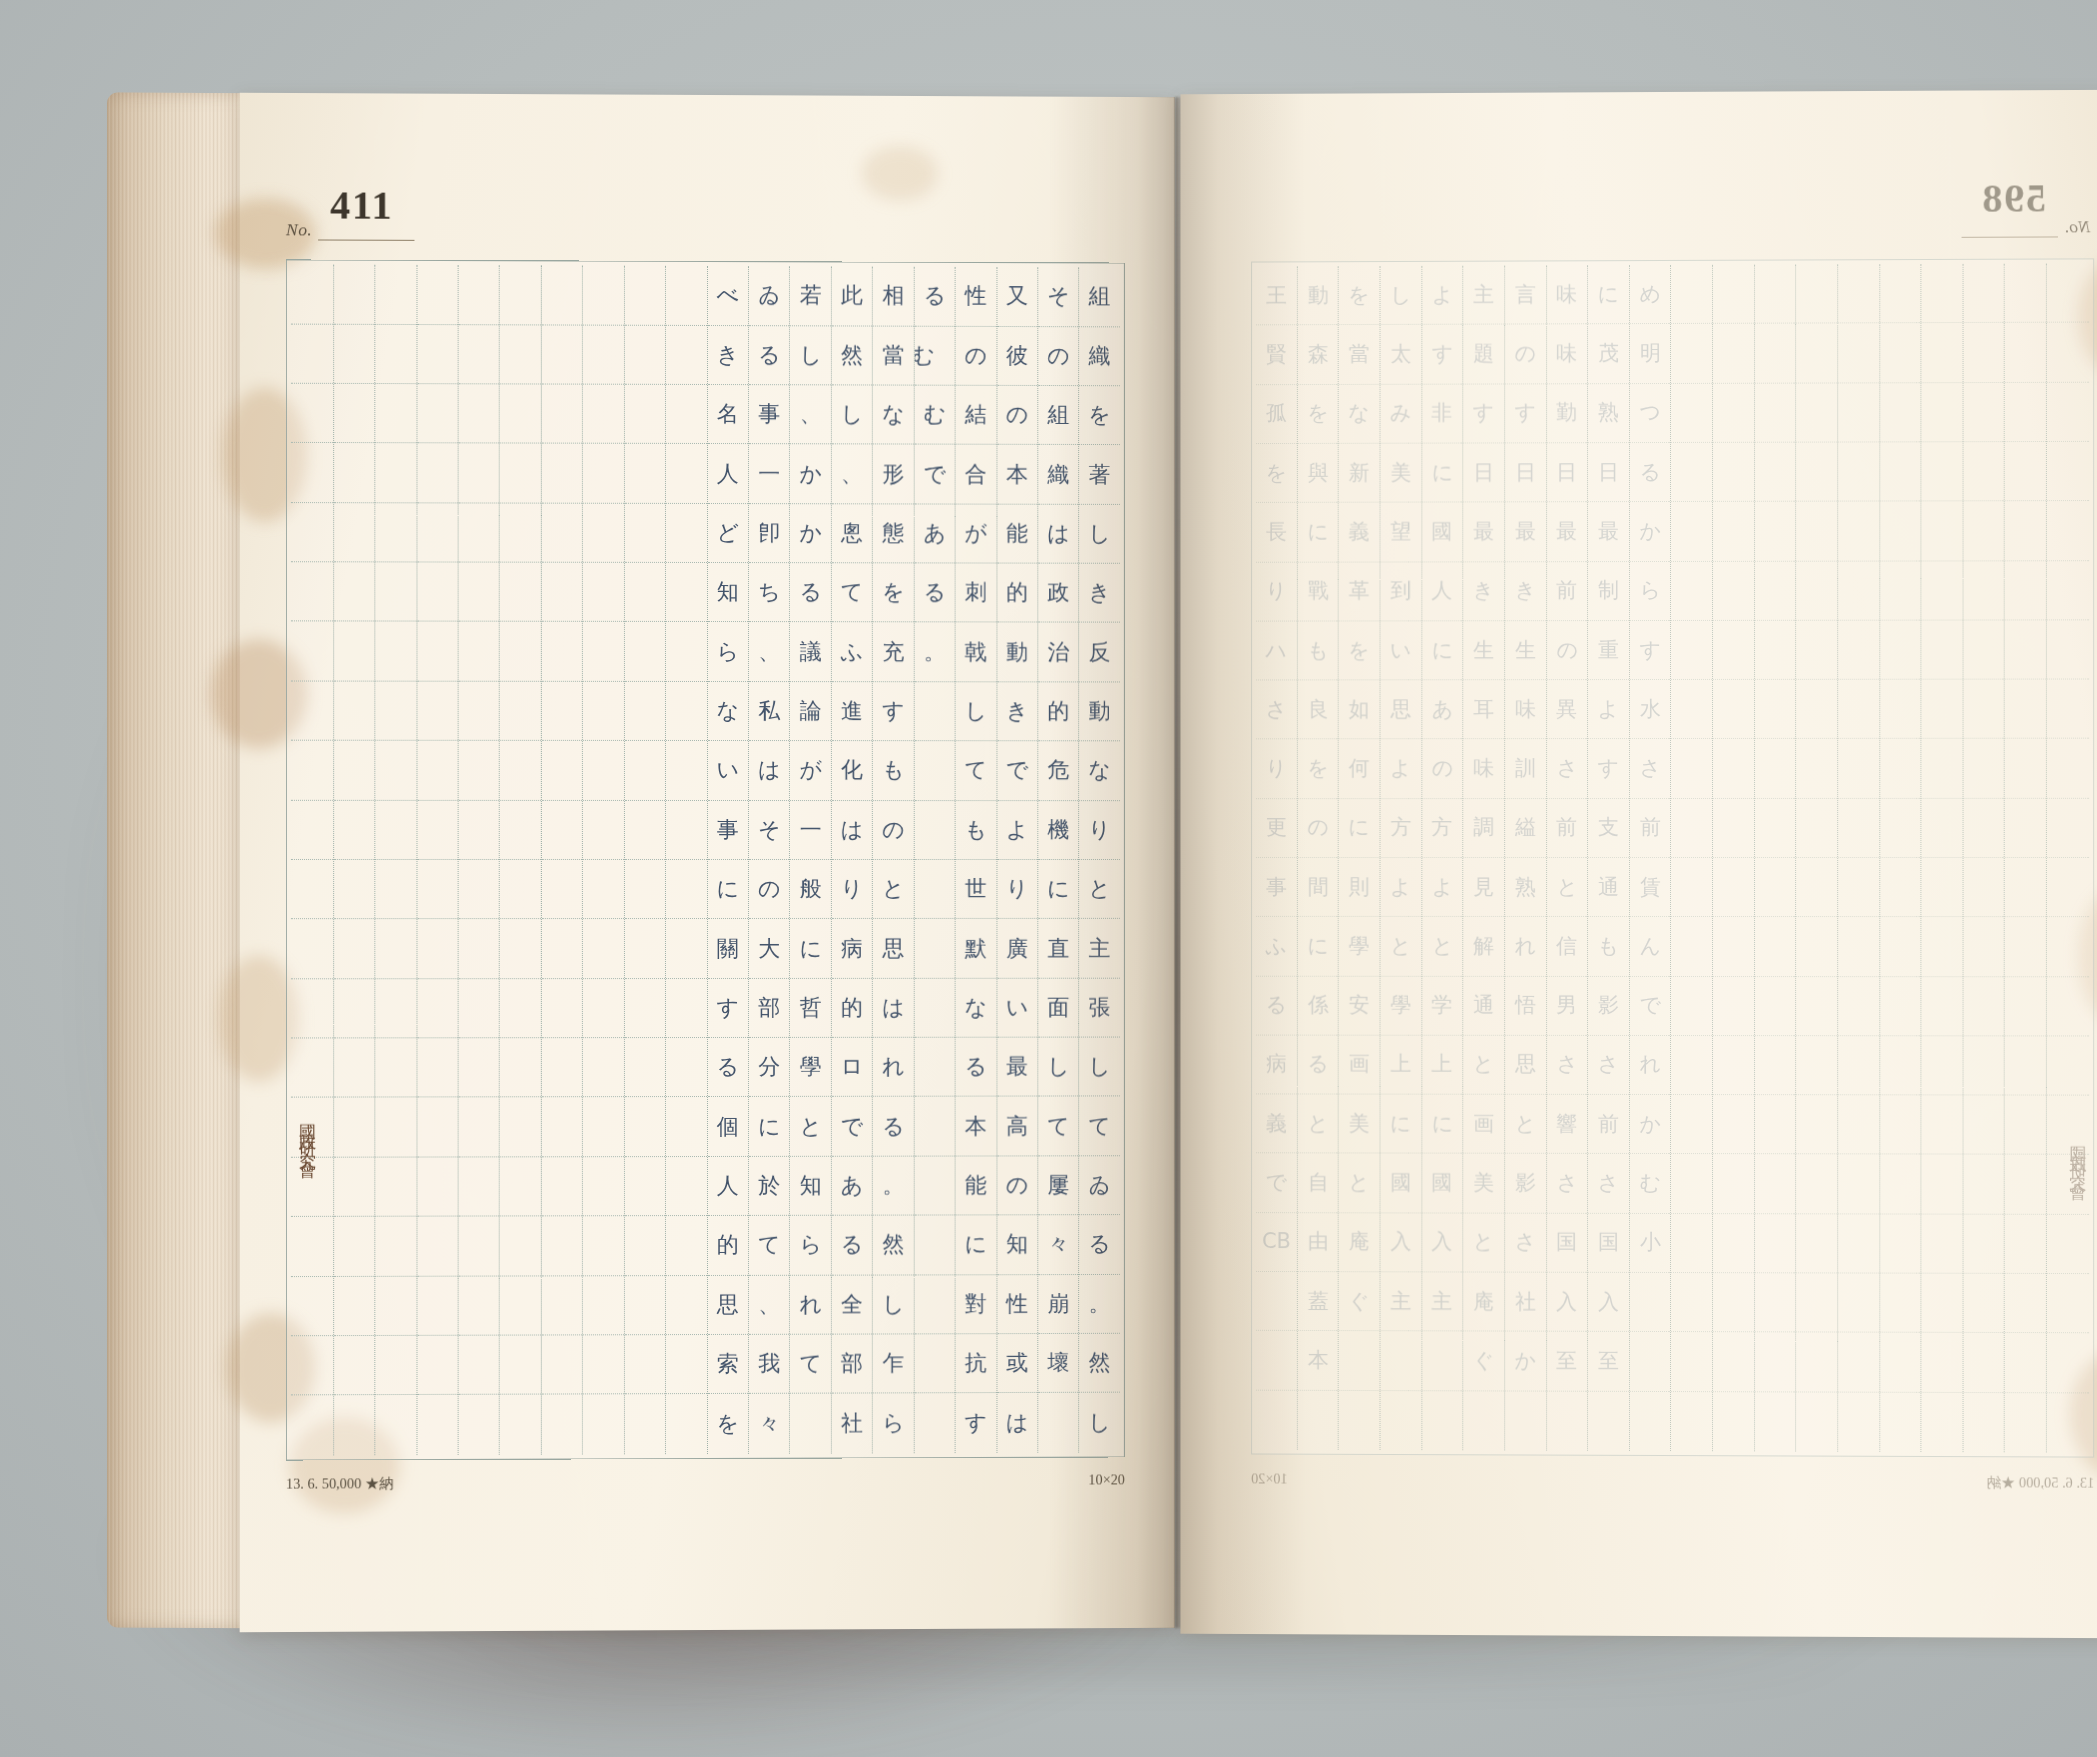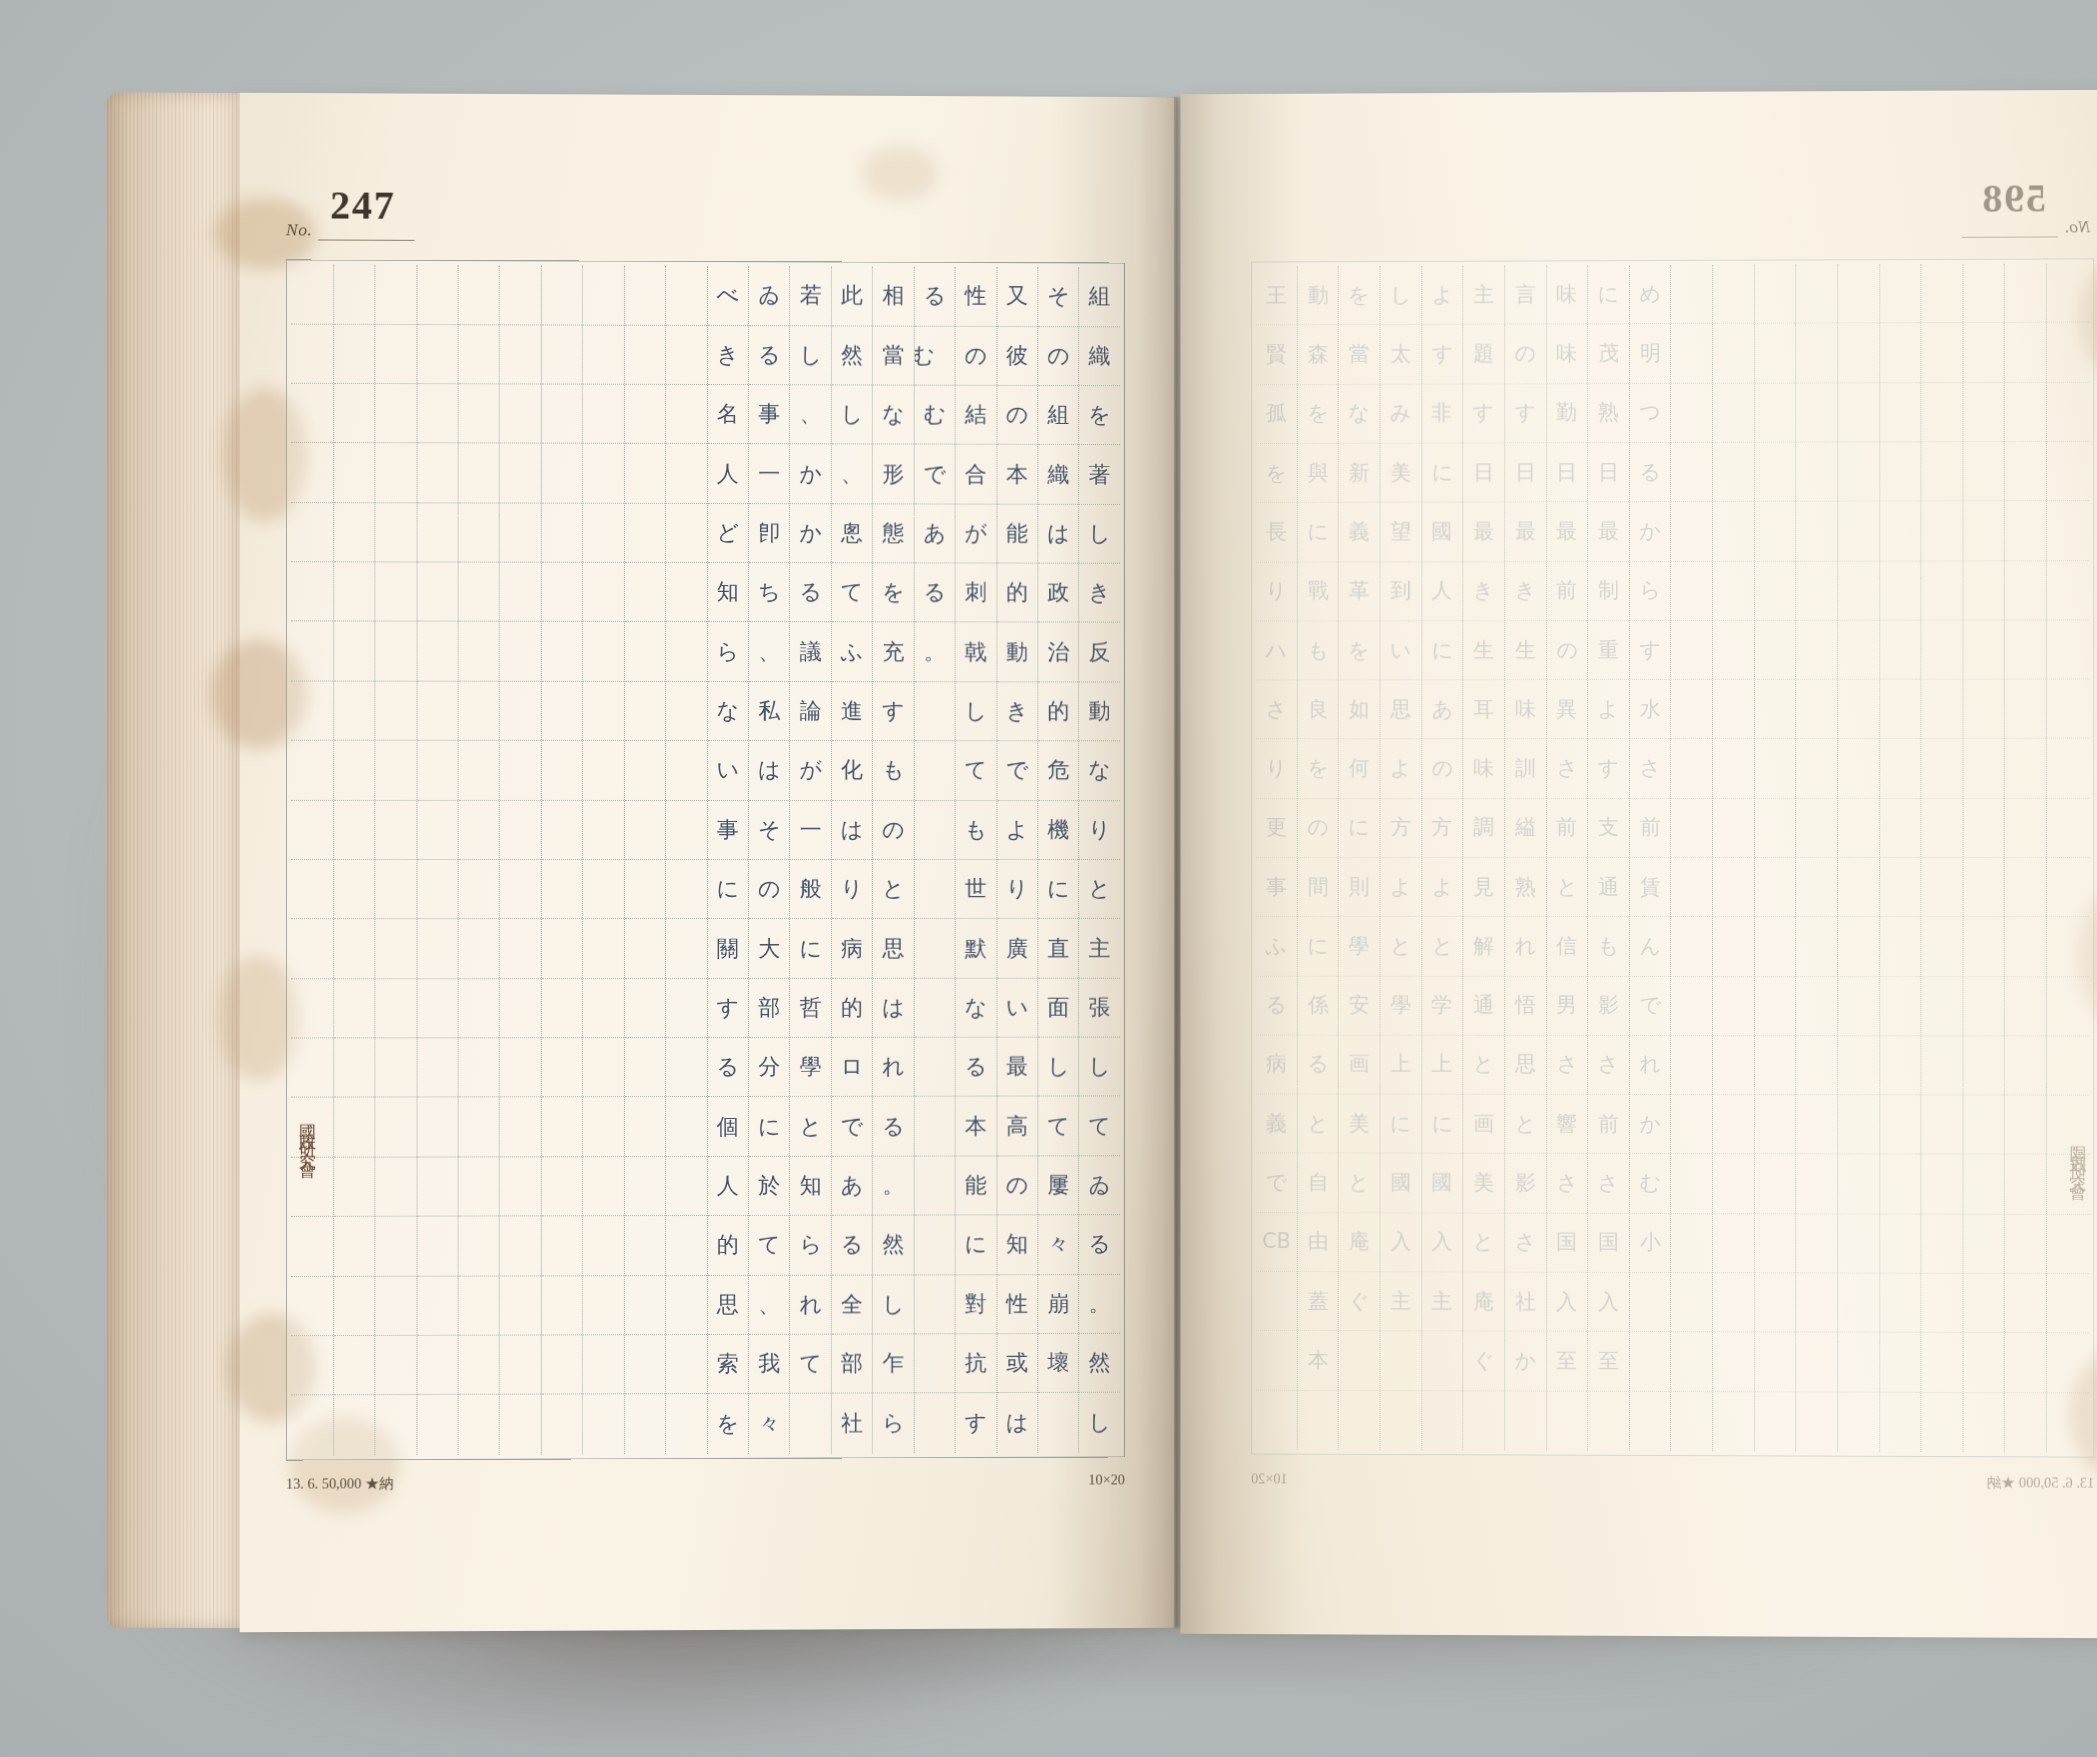--- a/index.html
+++ b/index.html
@@ -269,21 +269,21 @@
       <div class="stain" style="left:-29px; top:545px; width:96px; height:109px; background:rgba(176,132,84,0.32);"></div>
       <div class="stain" style="left:-21px; top:860px; width:80px; height:126px; background:rgba(186,142,92,0.26);"></div>
       <div class="stain" style="left:-12.6px; top:1217px; width:88px; height:109px; background:rgba(176,132,84,0.28);"></div>
       <div class="stain" style="left:50px; top:1321px; width:109px; height:96px; background:rgba(186,142,92,0.22);"></div>
       <div class="stain" style="left:621px; top:50px; width:76px; height:55px; background:rgba(186,150,100,0.18);"></div>
 
       <div class="sheet-head" style="left:46px; top:126px;">
         <span class="no-label">No.</span>
         <span class="no-rule"></span>
       </div>
-      <div class="page-number" style="left:90px; top:88px;">247</div>
+      <div class="page-number" style="left:90px; top:88px;">411</div>
 
       <div class="grid-frame left-sheet" id="grid-left" style="left:46px; top:166px; width:839px; height:1198px;">
           <div class="col" style="width: 5%;">
             <div class="cell" style="height: 5%;">
               <span class="mirror-text">組</span>
             </div>
             <div class="cell" style="height: 5%;">
               <span class="mirror-text">織</span>
             </div>
             <div class="cell" style="height: 5%;">

